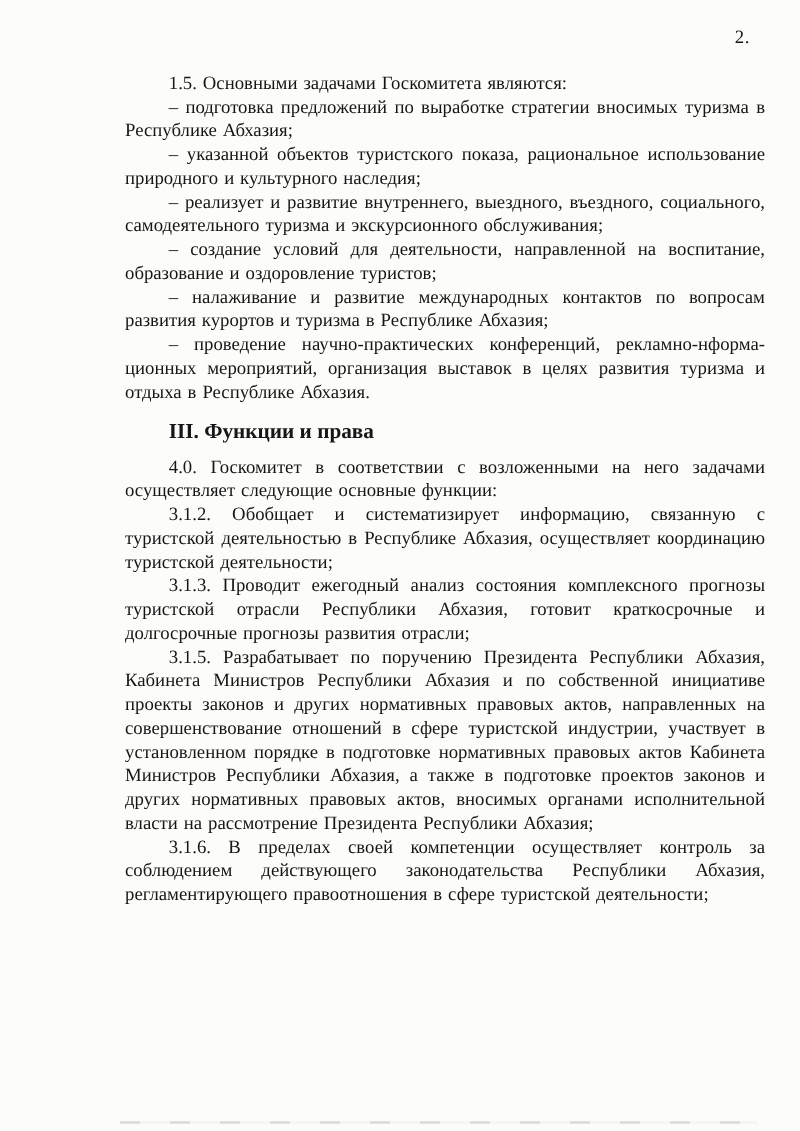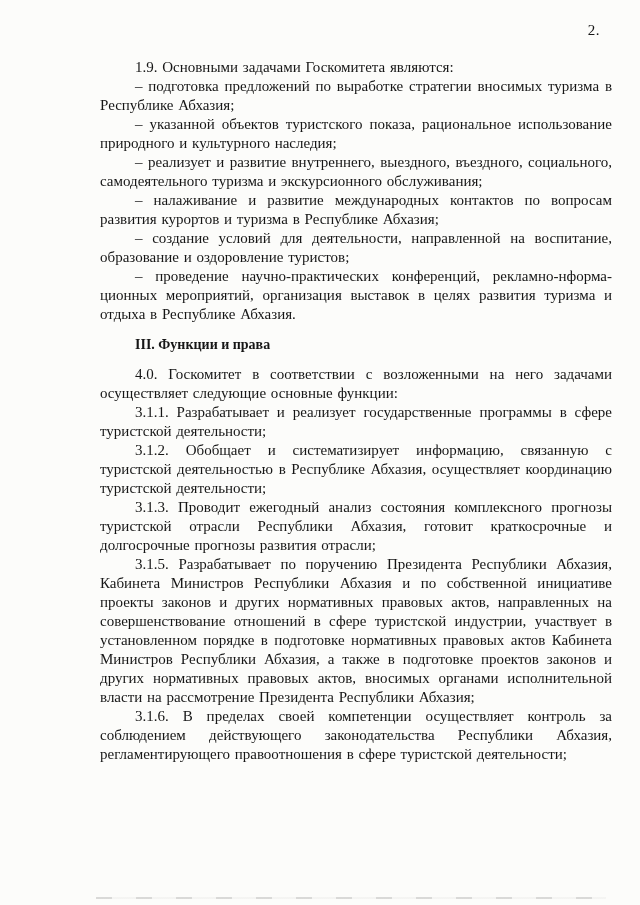--- a/index.html
+++ b/index.html
@@ -35,21 +35,21 @@
   .para {
     margin: 0;
     text-indent: 35px;
     text-align: justify;
     word-spacing: 1px;
   }
   .doc-heading {
     margin: 11px 0 11px 0;
     text-indent: 35px;
     font-weight: bold;
-    font-size: 14px;
+    font-size: 17px;
     line-height: 19px;
   }
   .scan-artifact {
     position: absolute;
     left: 96px;
     right: 34px;
     bottom: 6px;
     height: 2px;
     background: repeating-linear-gradient(
       90deg,
@@ -60,32 +60,31 @@
 </style>
 </head>
 <body>
 
 <div class="page">
 
   <div class="page-number">2.</div>
 
   <div class="doc-body">
 
-    <p class="para">1.9. Основными задачами Госкомитета являются:</p>
+    <p class="para">1.5. Основными задачами Госкомитета являются:</p>
     <p class="para">– подготовка предложений по выработке стратегии вносимых туризма в Республике Абхазия;</p>
     <p class="para">– указанной объектов туристского показа, рациональное использование природного и культурного наследия;</p>
     <p class="para">– реализует и развитие внутреннего, выездного, въездного, социального, самодеятельного туризма и экскурсионного обслуживания;</p>
+    <p class="para">– создание условий для деятельности, направленной на воспитание, образование и оздоровление туристов;</p>
     <p class="para">– налаживание и развитие международных контактов по вопросам развития курортов и туризма в Республике Абхазия;</p>
-    <p class="para">– создание условий для деятельности, направленной на воспитание, образование и оздоровление туристов;</p>
     <p class="para">– проведение научно-практических конференций, рекламно-нформа-ционных мероприятий, организация выставок в целях развития туризма и отдыха в Республике Абхазия.</p>
 
     <h3 class="doc-heading">III. Функции и права</h3>
 
     <p class="para">4.0. Госкомитет в соответствии с возложенными на него задачами осуществляет следующие основные функции:</p>
-    <p class="para">3.1.1. Разрабатывает и реализует государственные программы в сфере туристской деятельности;</p>
     <p class="para">3.1.2. Обобщает и систематизирует информацию, связанную с туристской деятельностью в Республике Абхазия, осуществляет координацию туристской деятельности;</p>
     <p class="para">3.1.3. Проводит ежегодный анализ состояния комплексного прогнозы туристской отрасли Республики Абхазия, готовит краткосрочные и долгосрочные прогнозы развития отрасли;</p>
     <p class="para">3.1.5. Разрабатывает по поручению Президента Республики Абхазия, Кабинета Министров Республики Абхазия и по собственной инициативе проекты законов и других нормативных правовых актов, направленных на совершенствование отношений в сфере туристской индустрии, участвует в установленном порядке в подготовке нормативных правовых актов Кабинета Министров Республики Абхазия, а также в подготовке проектов законов и других нормативных правовых актов, вносимых органами исполнительной власти на рассмотрение Президента Республики Абхазия;</p>
     <p class="para">3.1.6. В пределах своей компетенции осуществляет контроль за соблюдением действующего законодательства Республики Абхазия, регламентирующего правоотношения в сфере туристской деятельности;</p>
 
   </div>
 
   <div class="scan-artifact"></div>
 
 </div>

